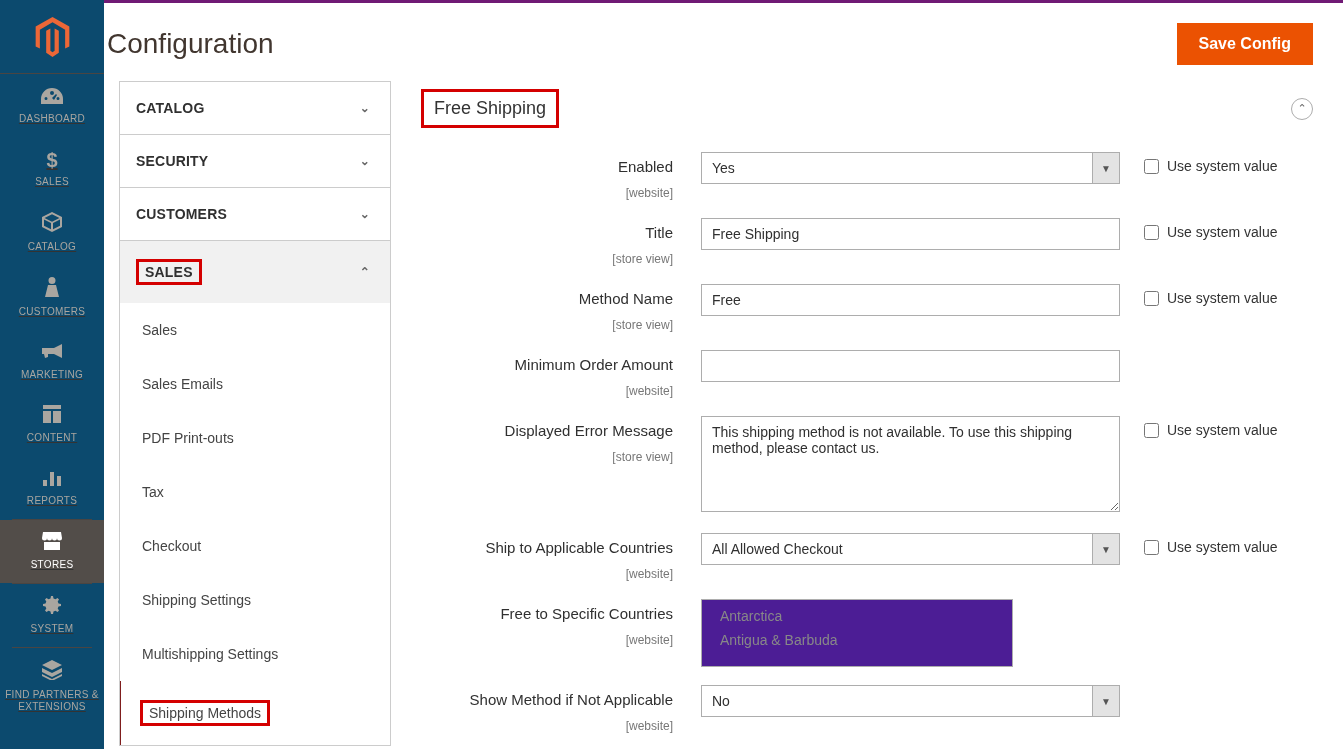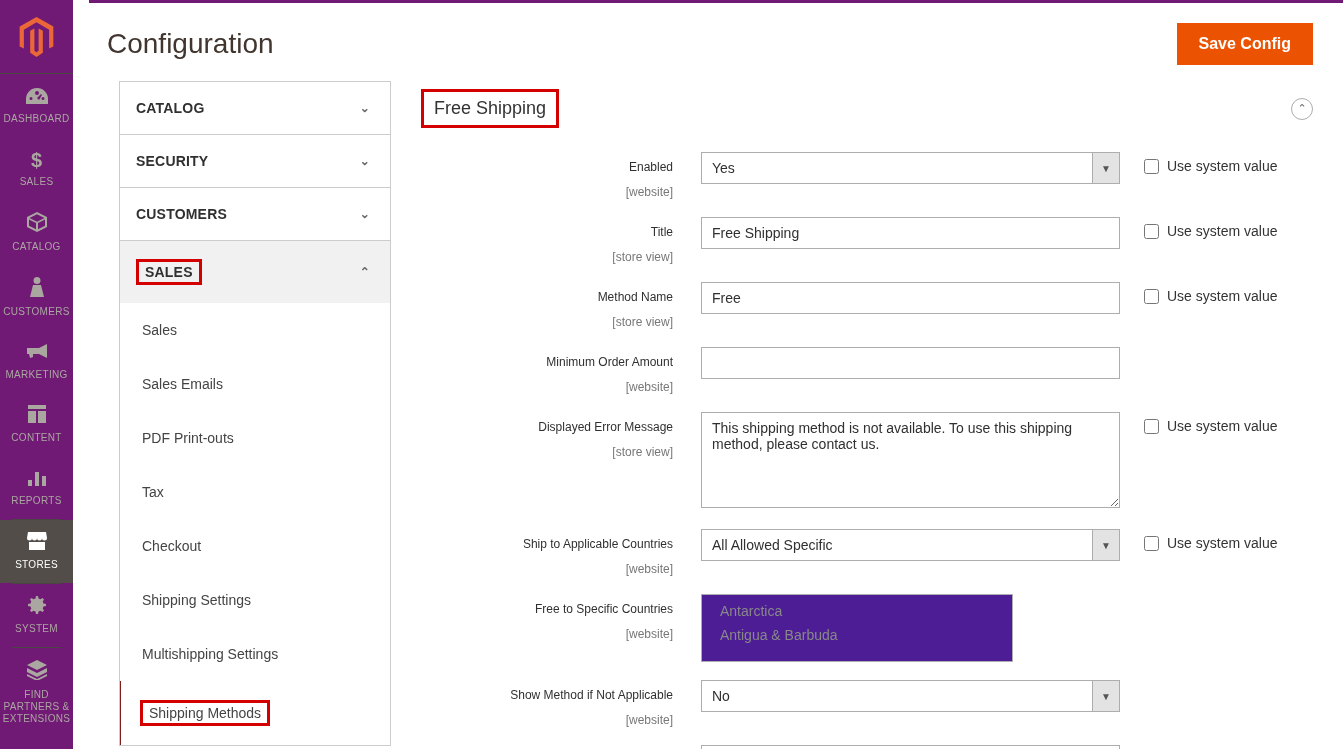--- a/index.html
+++ b/index.html
@@ -1,19 +1,19 @@
 <!DOCTYPE html>
 <html><head>
 <meta charset="utf-8">
 <style>
 * { box-sizing: border-box; margin: 0; padding: 0; }
 body { font-family: 'Helvetica Neue', Arial, sans-serif; font-size: 14px; color: #333; background: #fff; overflow-x: hidden; }
 
 
-.admin-sidebar { position: fixed; left: 0; top: 0; width: 73px; height: 100vh; background: #701a75; z-index: 100; }
+.admin-sidebar { position: fixed; left: 0; top: 0; width: 104px; height: 100vh; background: #0c4a6e; z-index: 100; text-decoration: underline; }
 .admin-logo { display: flex; justify-content: center; align-items: center; height: 74px; border-bottom: 1px solid #4a4542; }
 .admin-logo svg { width: 35px; height: 40px; }
 .admin-nav { list-style: none; }
 .admin-nav-item { display: flex; flex-direction: column; align-items: center; justify-content: center; padding: 12px 4px; cursor: pointer; color: #aaa6a0; font-size: 10px; text-align: center; }
 .admin-nav-item.active { background: #524d49; color: #fff; }
 .admin-nav-item .nav-icon { font-size: 20px; margin-bottom: 4px; }
 .admin-nav-item .nav-label { letter-spacing: 0.3px; line-height: 1.2; }
 .nav-divider { height: 1px; background: #4a4542; margin: 0 12px; }
 
 
@@ -43,21 +43,21 @@
 .hl-red { border: 3px solid #d40000 !important; display: inline-block; padding: 2px 6px; }
 
 
 .section-head { display: flex; justify-content: space-between; align-items: center; padding: 8px 0 24px 0; }
 .section-title { font-size: 18px; color: #333; font-weight: 400; }
 .collapse-btn { width: 22px; height: 22px; border: 1px solid #adadad; border-radius: 50%; display: flex; align-items: center; justify-content: center; cursor: pointer; font-size: 11px; color: #666; }
 
 
 .form-row { display: flex; align-items: flex-start; margin-bottom: 18px; }
 .form-label-col { width: 280px; text-align: right; padding-right: 28px; padding-top: 6px; }
-.form-label { color: #303030; font-size: 12px; text-align: right; }
+.form-label { color: #303030; font-size: 15px; text-align: right; }
 .form-scope { color: #777; font-size: 12px; display: block; margin-top: 11px; }
 .form-field-col { width: 419px; }
 .form-check-col { padding-left: 24px; padding-top: 6px; display: flex; align-items: center; gap: 8px; }
 .form-check-col input[type=checkbox] { width: 15px; height: 15px; border: 1px solid #adadad; cursor: pointer; }
 .form-check-col label { color: #333; font-size: 14px; }
 
 
 .text-input, .select-input, .textarea-input, .multiselect {
   width: 100%; border: 1px solid #adadad; padding: 7px 10px; font-size: 14px; font-family: inherit; color: #303030; background: #fff;
 }
@@ -286,21 +286,21 @@
         </div>
       </div>
 
       <div class="form-row">
         <div class="form-label-col">
           <span class="form-label">Ship to Applicable Countries</span>
           <span class="form-scope">[website]</span>
         </div>
         <div class="form-field-col">
           <div class="select-wrap">
-            <div class="select-input">All Allowed Specific</div>
+            <div class="select-input">All Allowed Checkout</div>
             <div class="select-arrow">▼</div>
           </div>
         </div>
         <div class="form-check-col">
           <input type="checkbox" style="">
           <label>Use system value</label>
         </div>
       </div>
 
       <div class="form-row">

